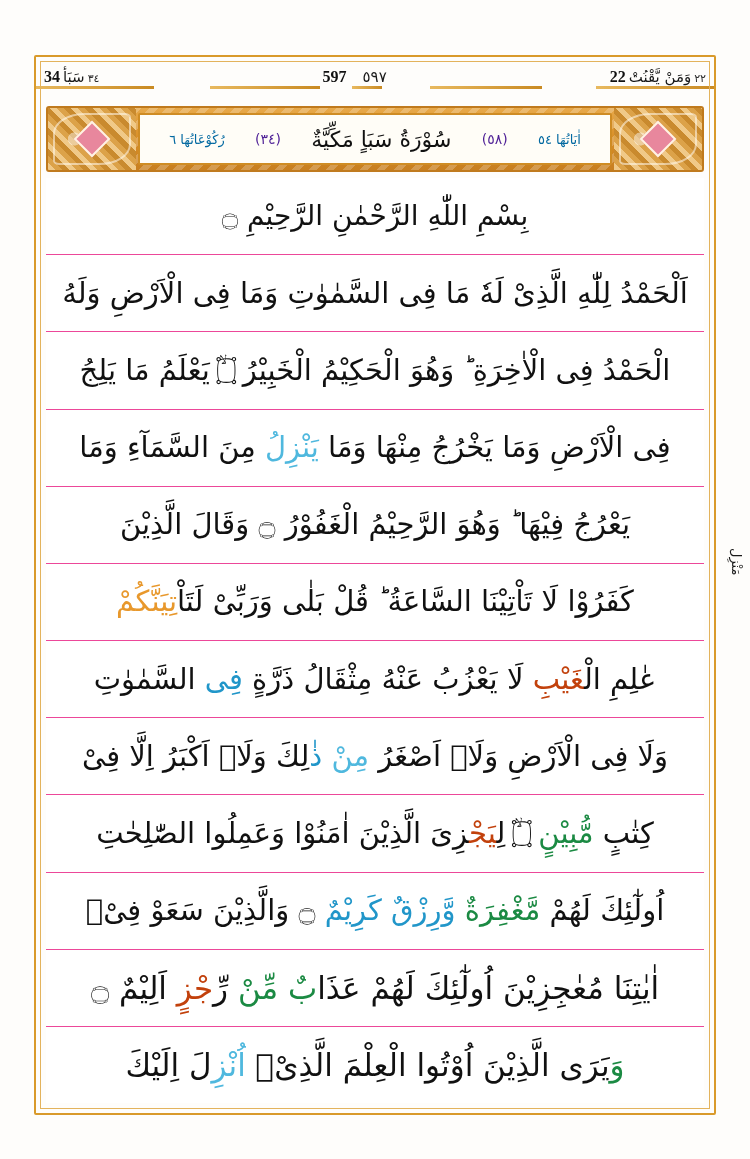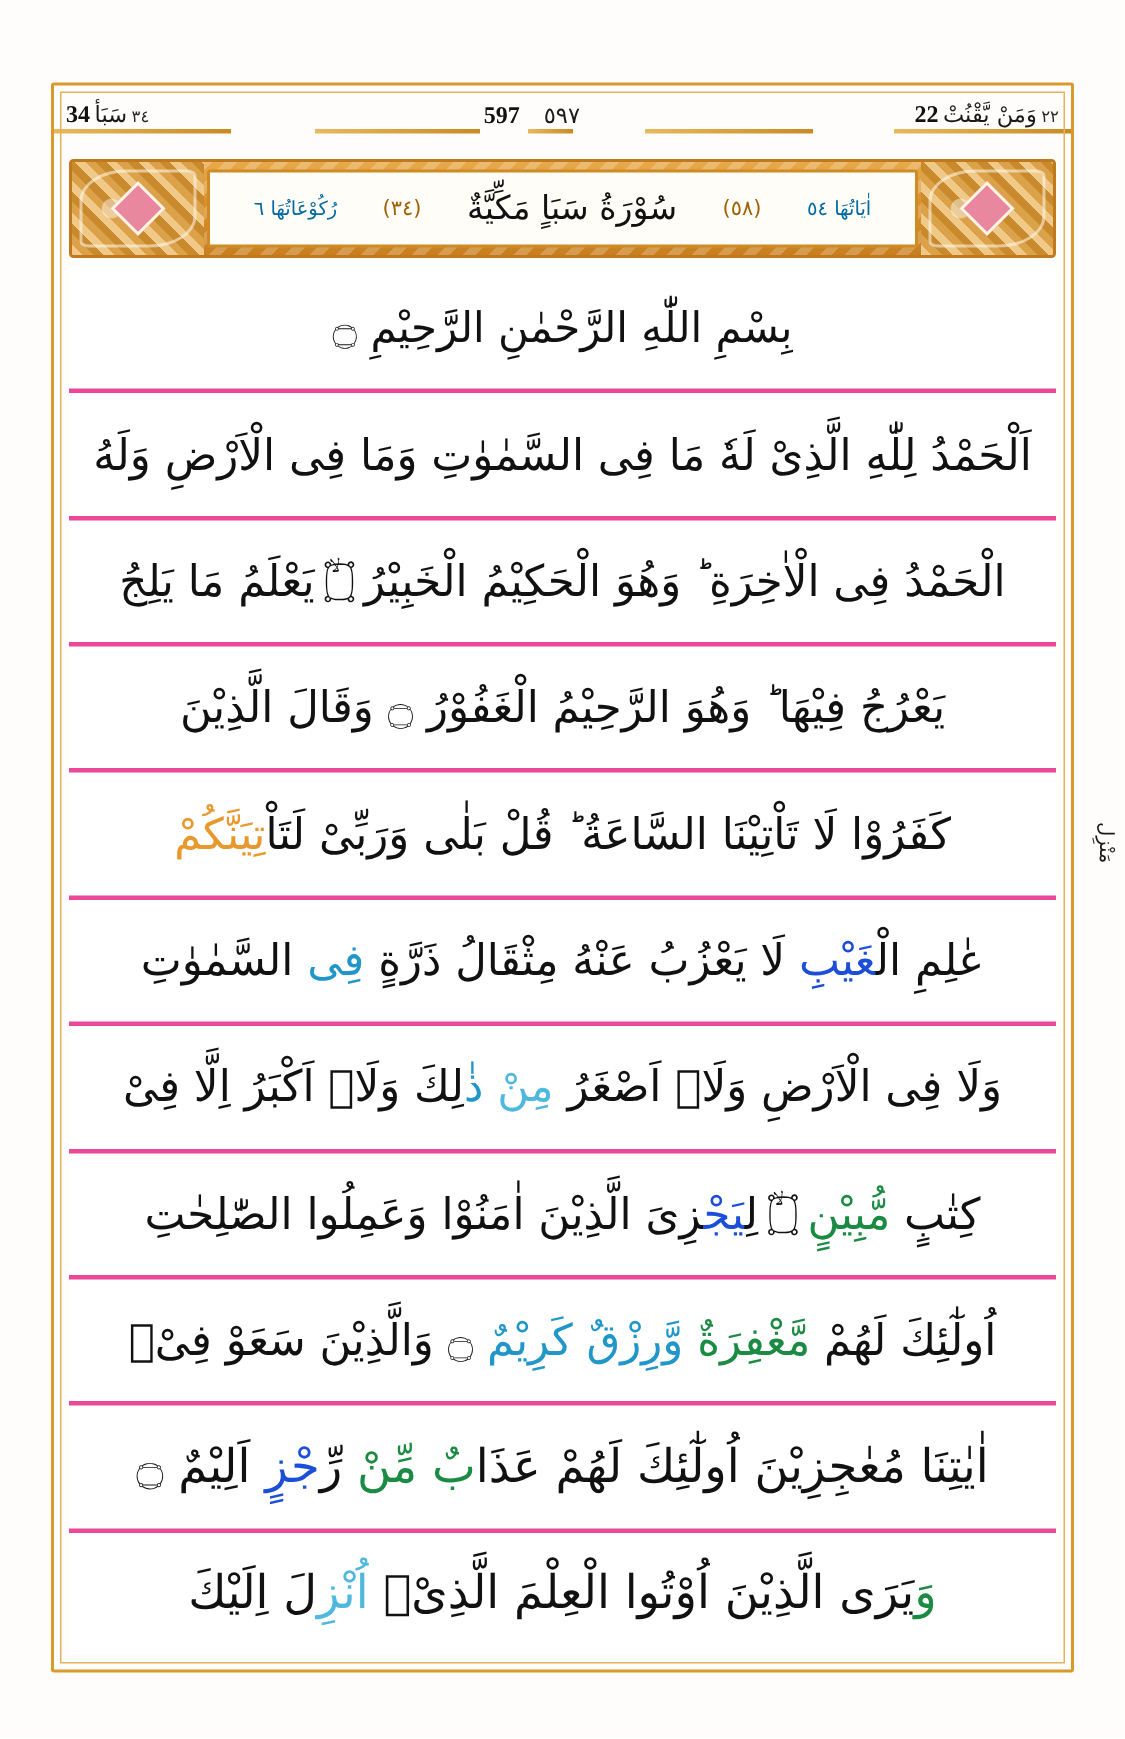--- a/index.html
+++ b/index.html
@@ -144,35 +144,35 @@
   }
   .banner-title {
     font-size: 22px;
     color: #111;
     direction: rtl;
     white-space: nowrap;
     letter-spacing: .5px;
   }
   .banner-num {
     font-size: 14px;
-    color: #a16207;
+    color: #4c1d95;
   }
 
   
   .textblock {
     position: absolute;
     left: 46px; top: 178px;
     width: 658px; height: 925px;
     background: #ffffff;
     display: flex;
     flex-direction: column;
   }
   .aya-line {
     flex: 1 1 0;
-    border-bottom: 3px solid #ec4899;
+    border-bottom: 1px solid #ec4899;
     display: flex;
     align-items: center;
     justify-content: center;
     direction: rtl;
     padding: 0 8px;
     overflow: hidden;
   }
   .aya-line:last-child { border-bottom: none; }
 
   .aya-text {
@@ -185,21 +185,21 @@
     white-space: nowrap;
     text-align: center;
   }
   .aya-text.bismillah { font-size: 28px; }
   .aya-text.fit { font-size: 31px; }
 
   
   .tj-blue   { color: #2196c9; }
   .tj-cyan   { color: #4fb8de; }
   .tj-green  { color: #1b8a43; text-align: center; }
-  .tj-red    { color: #1d4ed8; }
+  .tj-red    { color: #c2410c; }
   .tj-orange { color: #e8982c; text-align: center; }
 
   
   .margin-note {
     position: absolute;
     right: 6px; top: 548px;
     width: 28px;
     writing-mode: vertical-rl;
     text-orientation: mixed;
     font-size: 13px;
@@ -260,20 +260,23 @@
       <div class="aya-line">
         <div class="aya-text bismillah"><span>بِسْمِ اللّٰهِ الرَّحْمٰنِ الرَّحِیْمِ ۝</span></div>
       </div>
       <div class="aya-line">
         <div class="aya-text"><span>اَلْحَمْدُ لِلّٰهِ الَّذِیْ لَهٗ مَا فِی السَّمٰوٰتِ وَمَا فِی الْاَرْضِ وَلَهُ</span></div>
       </div>
       <div class="aya-line">
         <div class="aya-text"><span>الْحَمْدُ فِی الْاٰخِرَةِ ؕ وَهُوَ الْحَكِیْمُ الْخَبِیْرُ ۝ۙ یَعْلَمُ مَا یَلِجُ</span></div>
       </div>
       <div class="aya-line">
+        <div class="aya-text"><span>فِی الْاَرْضِ وَمَا یَخْرُجُ مِنْهَا وَمَا </span><span class="tj-cyan">یَنْزِلُ</span><span> مِنَ السَّمَآءِ وَمَا</span></div>
+      </div>
+      <div class="aya-line">
         <div class="aya-text"><span>یَعْرُجُ فِیْهَا ؕ وَهُوَ الرَّحِیْمُ الْغَفُوْرُ ۝ وَقَالَ الَّذِیْنَ</span></div>
       </div>
       <div class="aya-line">
         <div class="aya-text"><span>كَفَرُوْا لَا تَاْتِیْنَا السَّاعَةُ ؕ قُلْ بَلٰی وَرَبِّیْ لَتَاْ</span><span class="tj-orange">تِیَنَّكُمْ</span></div>
       </div>
       <div class="aya-line">
         <div class="aya-text"><span>عٰلِمِ الْ</span><span class="tj-red">غَیْبِ</span><span> لَا یَعْزُبُ عَنْهُ مِثْقَالُ ذَرَّةٍ </span><span class="tj-blue">فِی</span><span> السَّمٰوٰتِ</span></div>
       </div>
       <div class="aya-line">
         <div class="aya-text"><span>وَلَا فِی الْاَرْضِ وَلَاۤ اَصْغَرُ </span><span class="tj-cyan">مِنْ</span><span> </span><span class="tj-blue">ذٰ</span><span>لِكَ وَلَاۤ اَكْبَرُ اِلَّا فِیْ</span></div>

